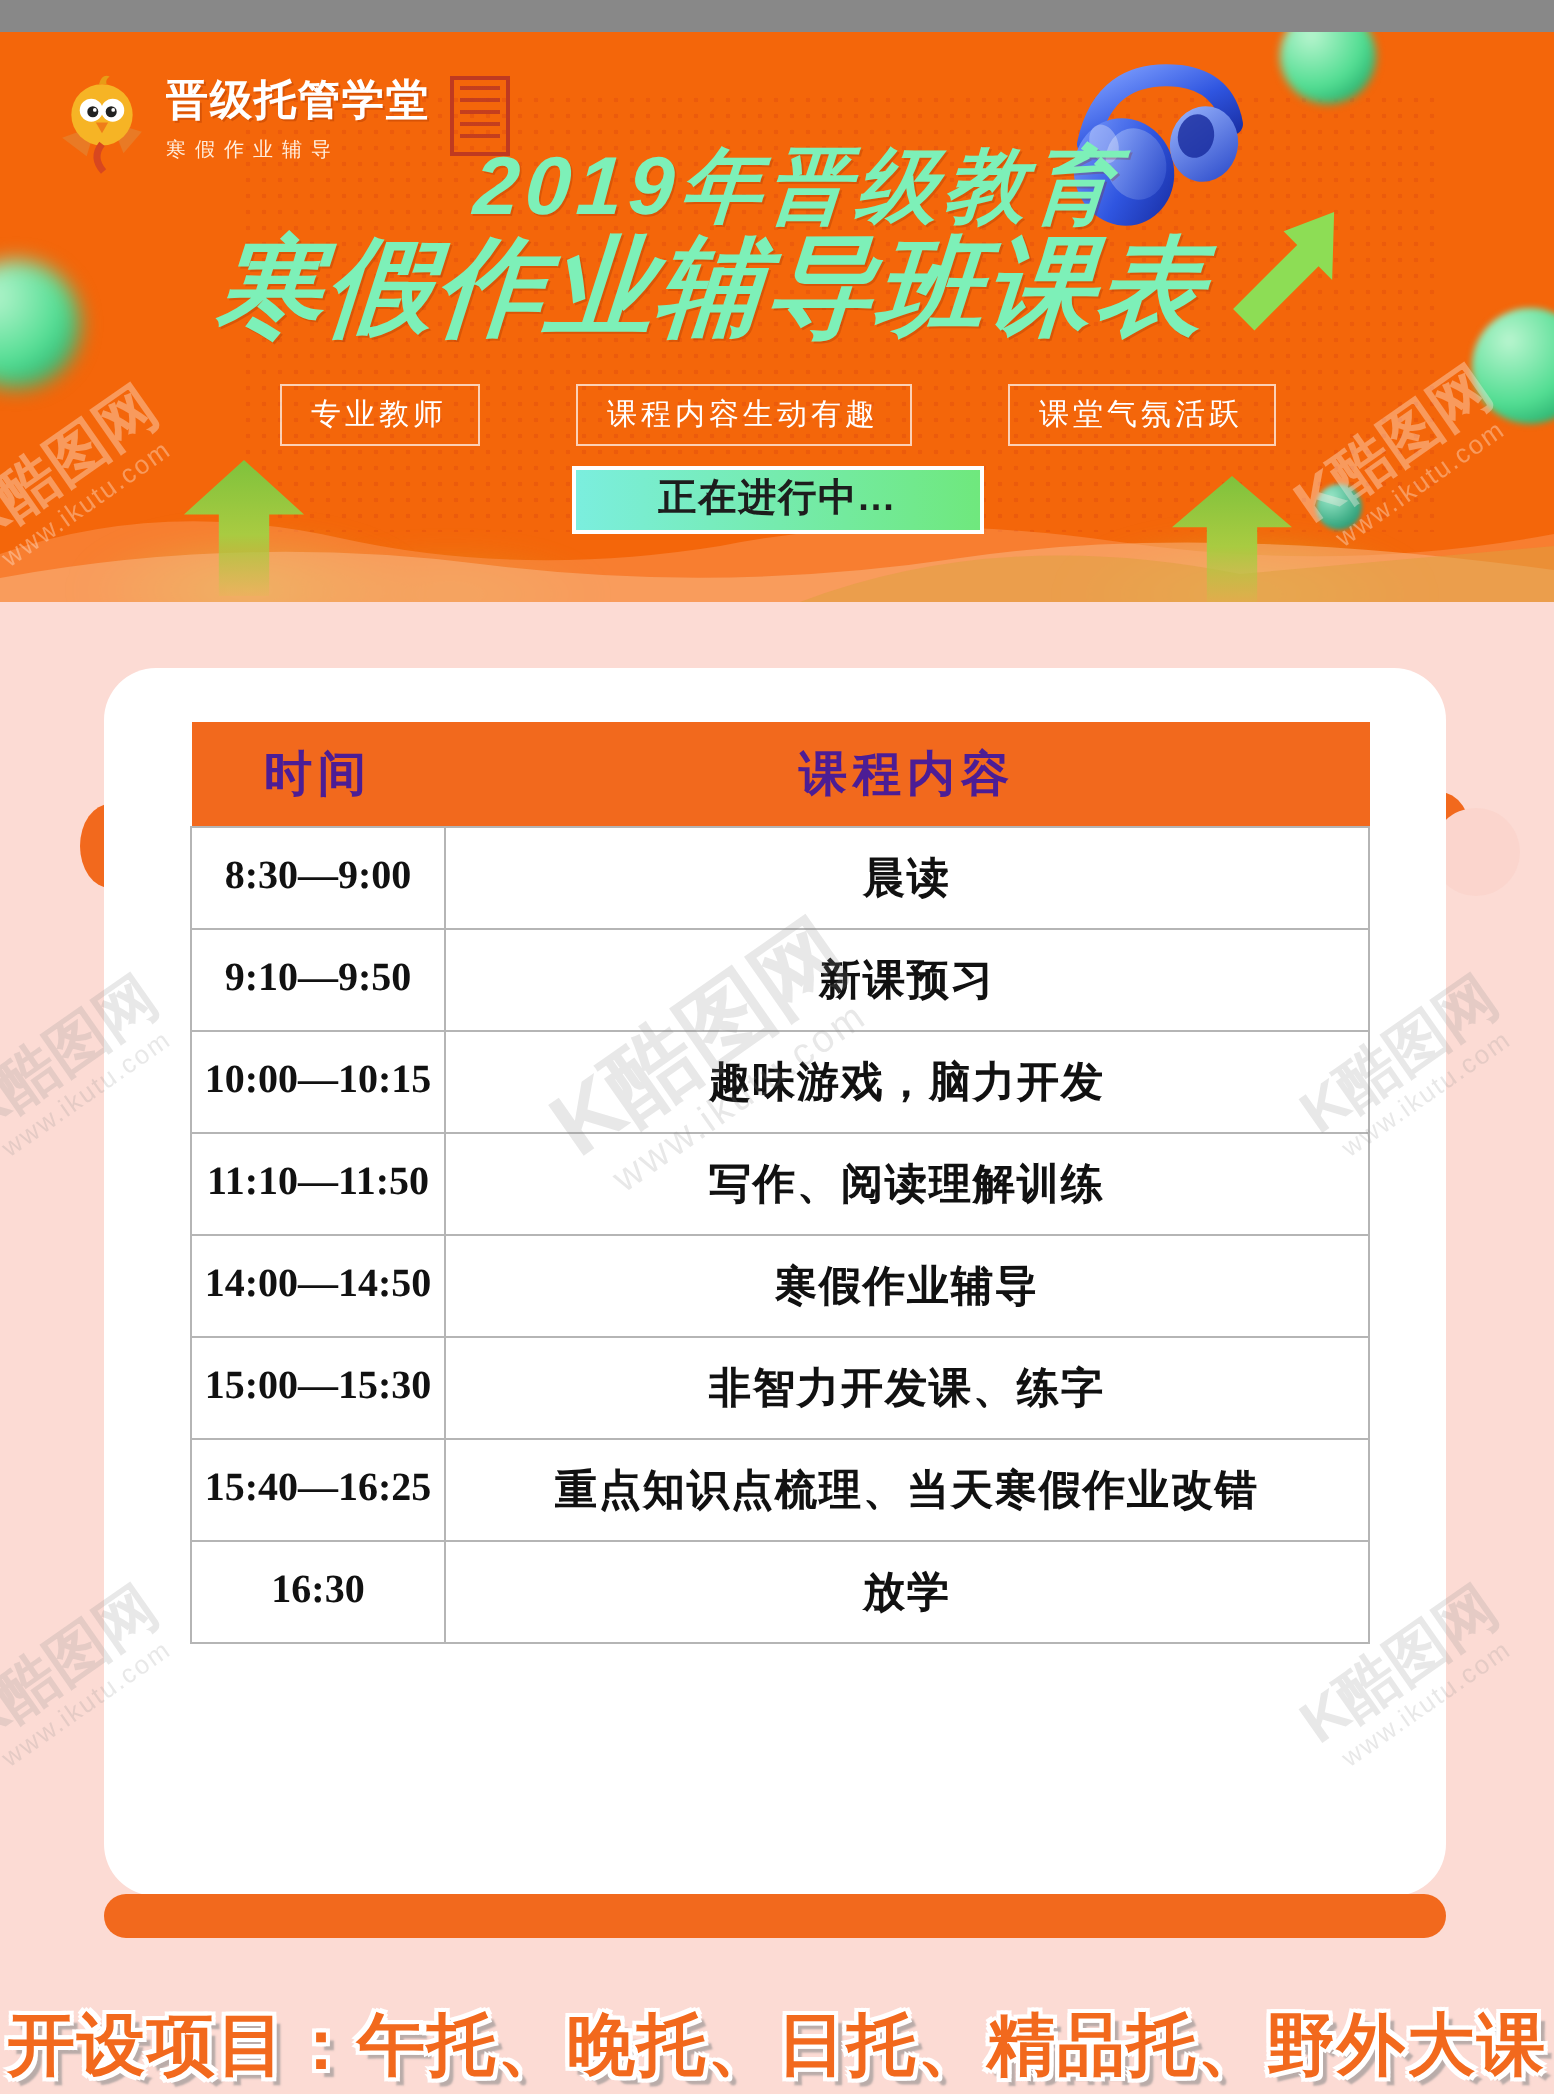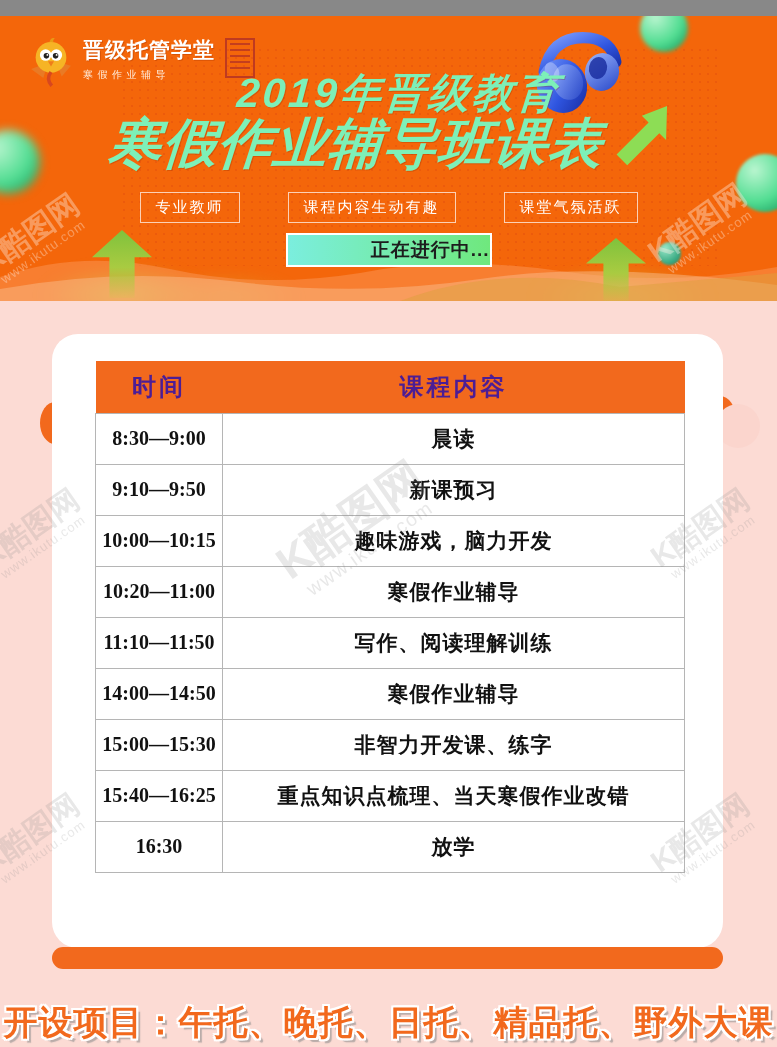--- a/index.html
+++ b/index.html
@@ -43,21 +43,21 @@
             letter-spacing:1px; transform:skewX(-4deg);
             text-shadow:1px 1px 0 rgba(140,40,0,.25); }
   .title-arrow { margin-left:-2px; margin-top:-14px; }
 
   .badges { position:absolute; left:0; right:0; top:176px; display:flex;
             justify-content:center; gap:48px; }
   .badge { border:1px solid rgba(255,255,255,.7); color:#fff; font-size:15px;
            padding:5px 15px; letter-spacing:2px; white-space:nowrap; }
 
   .status-btn { position:absolute; top:217px; left:50%; transform:translateX(-50%);
-                width:206px; height:34px; line-height:30px; text-align:right;
+                width:206px; height:34px; line-height:30px; text-align:center;
                 background:linear-gradient(90deg,#7beede,#6fe87d);
                 border:2px solid #fff; color:#1d1d1d; font-size:19px;
                 font-weight:600; letter-spacing:1px; cursor:pointer; }
 
   .hill { position:absolute; border-radius:50%; filter:blur(7px); }
   .h1 { left:42px;  top:250px; width:165px; height:58px;
         background:radial-gradient(ellipse at center, rgba(196,208,54,.85), rgba(196,208,54,0) 72%); }
   .h2 { left:535px; top:252px; width:175px; height:58px;
         background:radial-gradient(ellipse at center, rgba(196,208,54,.85), rgba(196,208,54,0) 72%); }
   .h3 { left:150px; top:258px; width:150px; height:46px; opacity:.6;
@@ -220,24 +220,20 @@
       </tr>
       <tr>
         <td class="time">9:10—9:50</td>
         <td class="content">新课预习</td>
       </tr>
       <tr>
         <td class="time">10:00—10:15</td>
         <td class="content">趣味游戏，脑力开发</td>
       </tr>
       <tr>
-        <td class="time">10:20—11:00</td>
-        <td class="content">寒假作业辅导</td>
-      </tr>
-      <tr>
         <td class="time">11:10—11:50</td>
         <td class="content">写作、阅读理解训练</td>
       </tr>
       <tr>
         <td class="time">14:00—14:50</td>
         <td class="content">寒假作业辅导</td>
       </tr>
       <tr>
         <td class="time">15:00—15:30</td>
         <td class="content">非智力开发课、练字</td>

